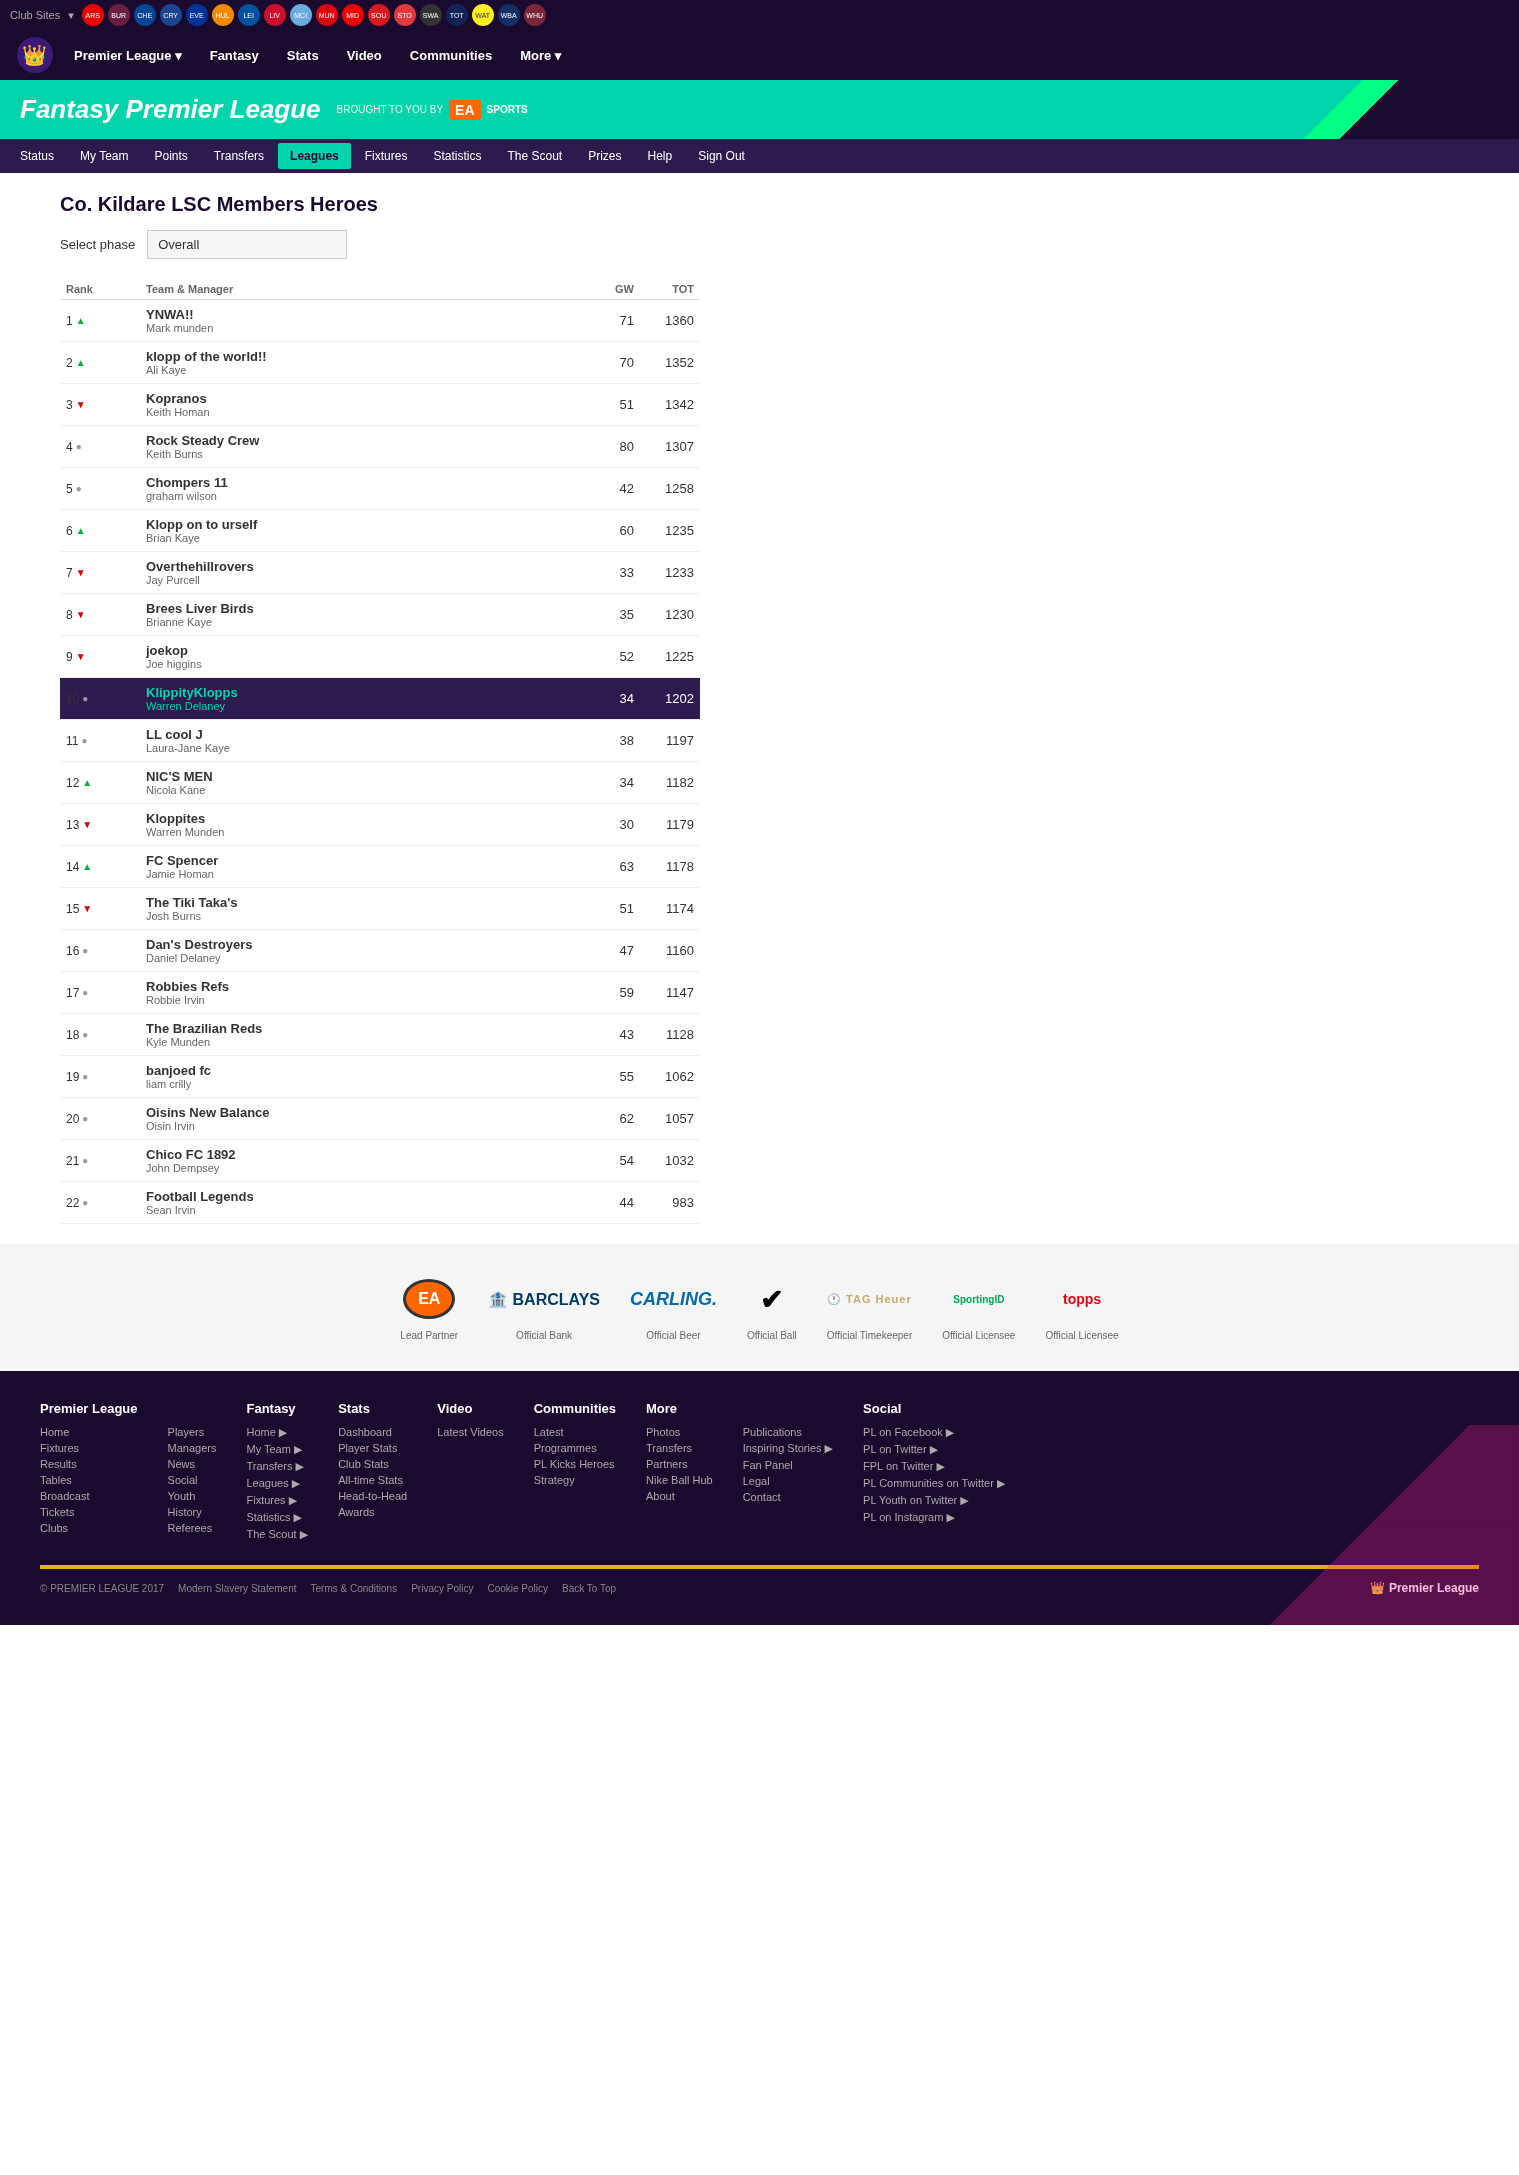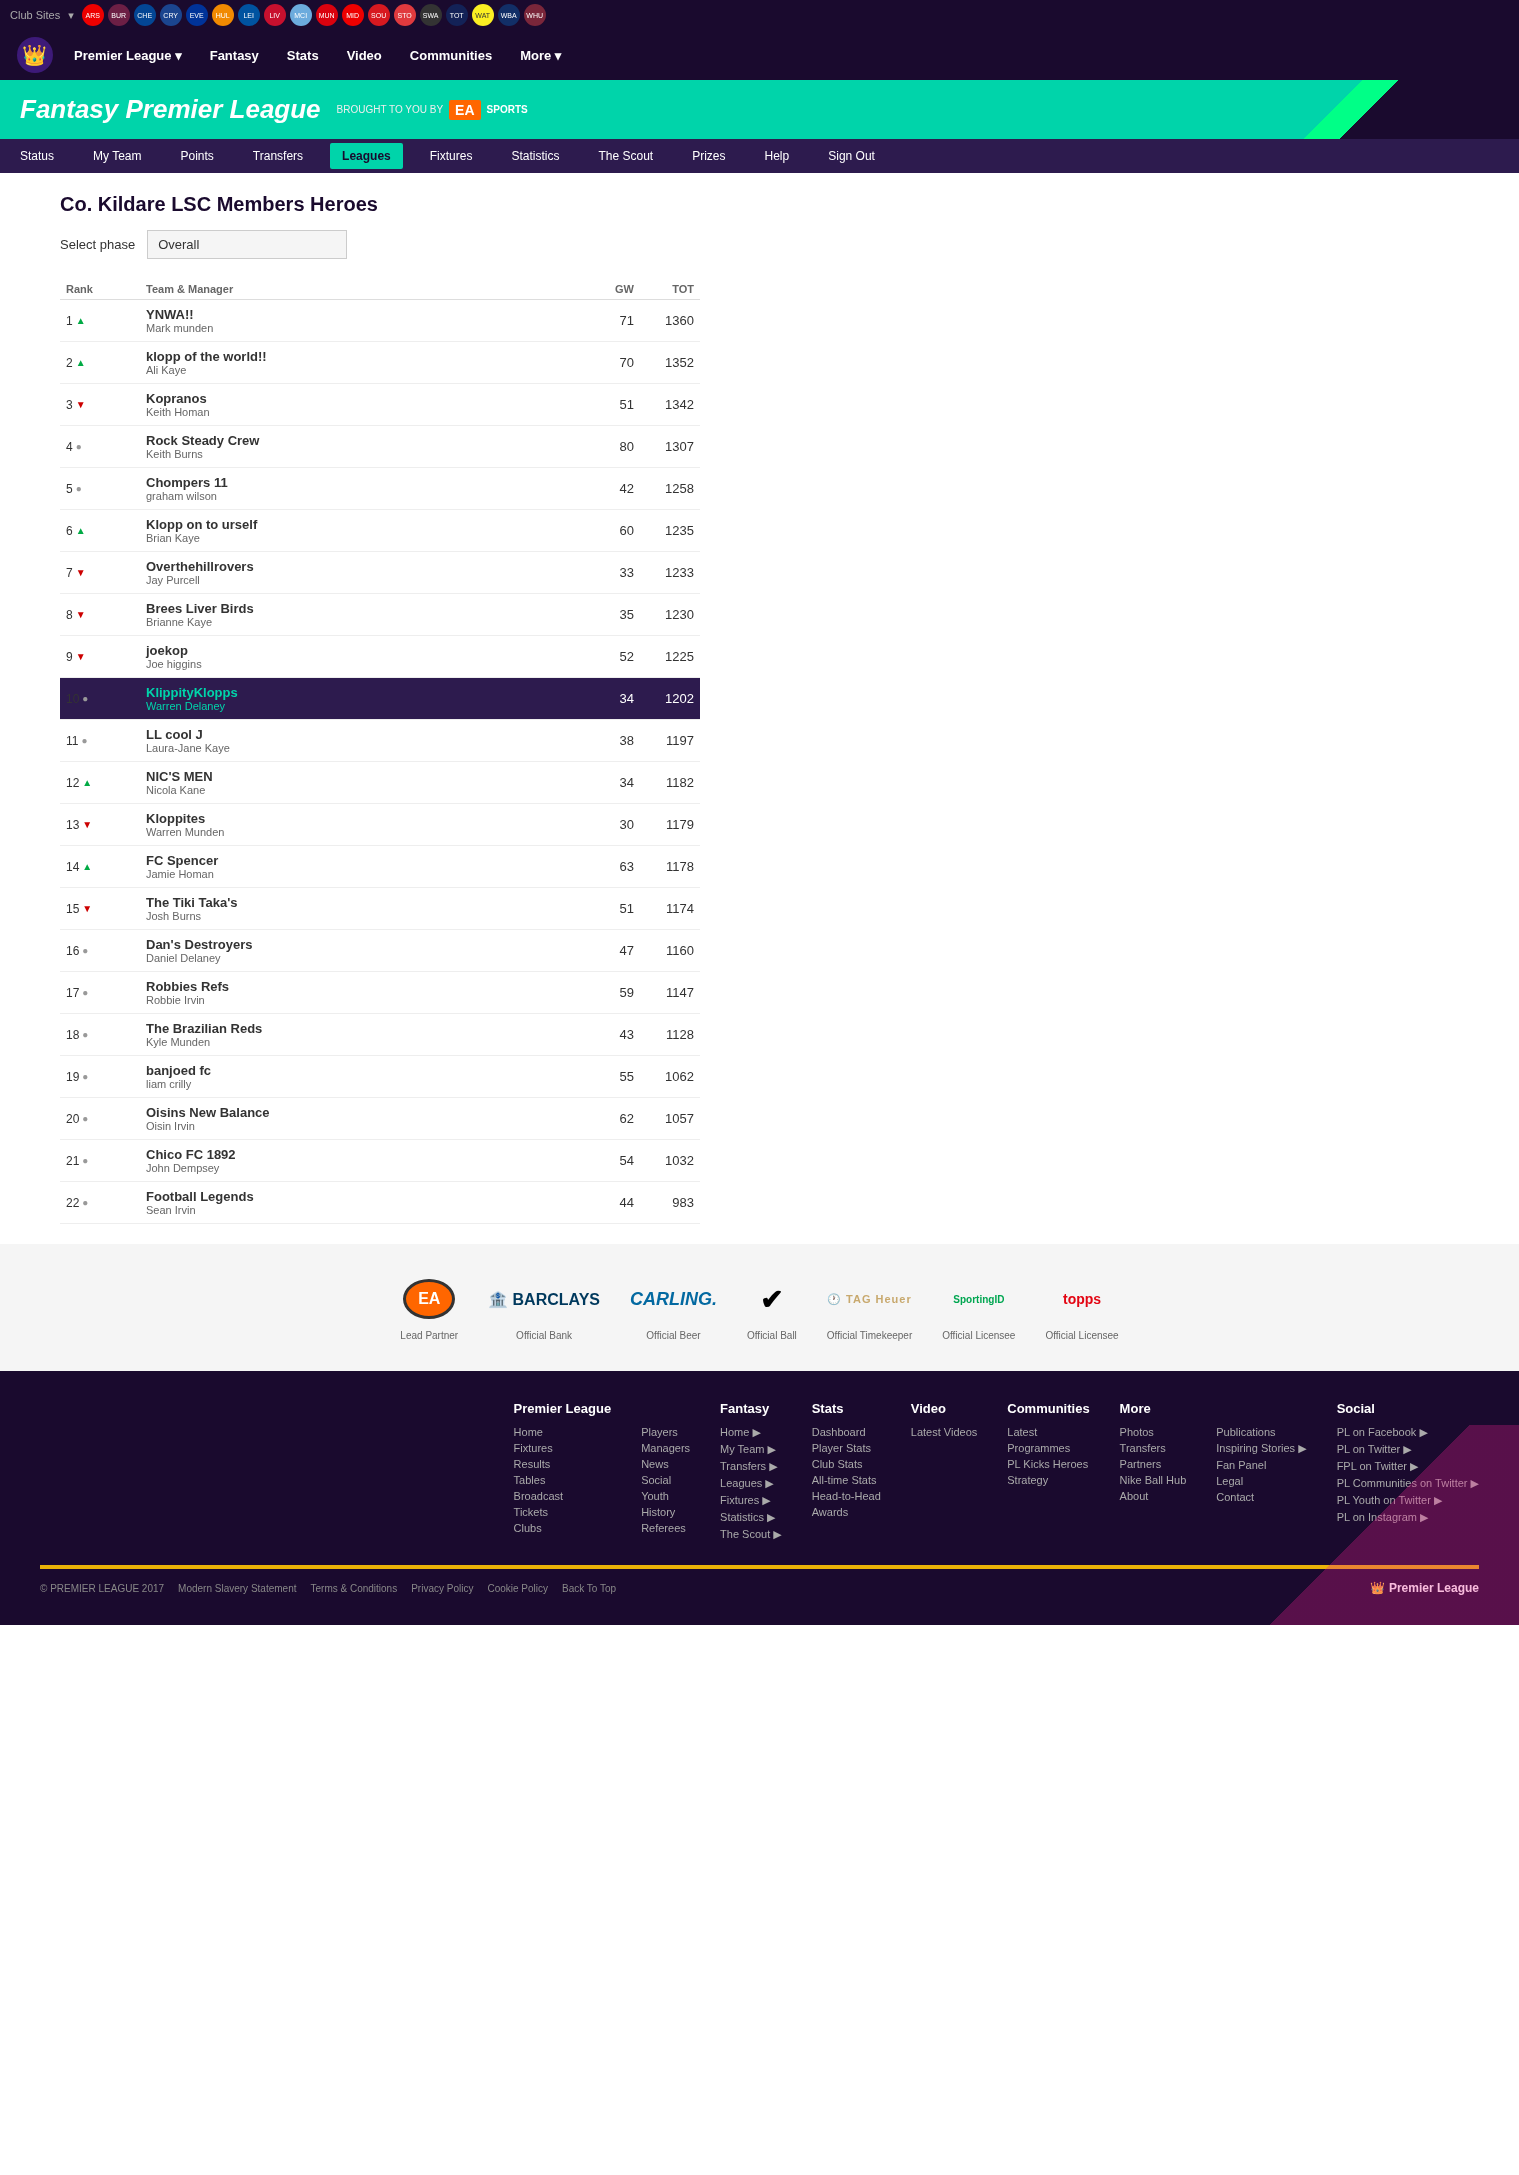--- a/index.html
+++ b/index.html
@@ -19,21 +19,21 @@
     .nav-item { color: #fff; padding: 16px 14px; font-size: 13px; font-weight: 600; cursor: pointer; display: flex; align-items: center; gap: 4px; text-decoration: none; }
 
     
     .fpl-banner { background: #00d4aa; padding: 14px 20px; display: flex; align-items: center; gap: 16px; position: relative; overflow: hidden; }
     .fpl-banner::after { content: ''; position: absolute; right: 0; top: 0; width: 300px; height: 100%; background: linear-gradient(135deg, transparent 40%, #00ff87 40%, #00ff87 50%, #1a0a2e 50%); }
     .fpl-title { font-size: 26px; font-weight: 900; color: #fff; font-style: italic; }
     .fpl-sponsor { display: flex; align-items: center; gap: 6px; font-size: 10px; color: #fff; }
     .ea-badge { background: #ff6600; color: #fff; padding: 2px 6px; font-weight: 900; font-size: 14px; border-radius: 2px; }
 
     
-    .sub-nav { background: #2d1b4e; display: flex; gap: 15px; padding: 4px 8px; }
+    .sub-nav { background: #2d1b4e; display: flex; gap: 2px; padding: 4px 8px; }
     .sub-nav-item { color: #fff; padding: 6px 12px; font-size: 12px; cursor: pointer; border-radius: 2px; text-decoration: none; }
     .sub-nav-item.active { background: #00d4aa; color: #1a0a2e; font-weight: 700; }
 
     
     .content { padding: 20px 60px; max-width: 760px; }
     .league-title { font-size: 20px; font-weight: 700; color: #1a0a2e; margin-bottom: 14px; }
 
     .phase-select { display: flex; align-items: center; gap: 12px; margin-bottom: 20px; }
     .phase-label { font-size: 13px; color: #333; }
     .phase-dropdown { border: 1px solid #ccc; padding: 6px 30px 6px 10px; font-size: 13px; background: #f5f5f5; color: #333; cursor: pointer; position: relative; min-width: 200px; appearance: none; }
@@ -57,21 +57,21 @@
 
     
     .sponsors { background: #f5f5f5; padding: 30px 40px; display: flex; align-items: center; justify-content: center; gap: 30px; flex-wrap: wrap; }
     .sponsor-item { display: flex; flex-direction: column; align-items: center; gap: 6px; }
     .sponsor-logo { height: 50px; display: flex; align-items: center; justify-content: center; }
     .sponsor-label { font-size: 10px; color: #666; }
 
     
     .footer { background: #1a0a2e; padding: 30px 40px; color: #ccc; position: relative; overflow: hidden; }
     .footer::before { content: ''; position: absolute; bottom: 0; right: 0; width: 300px; height: 200px; background: linear-gradient(135deg, transparent 50%, #e91e8c 50%); opacity: 0.3; }
-    .footer-cols { display: flex; gap: 30px; flex-wrap: wrap; justify-content: flex-end; }
+    .footer-cols { display: flex; gap: 30px; flex-wrap: wrap; }
     .footer-col h4 { color: #fff; font-size: 13px; margin-bottom: 10px; font-weight: 700; }
     .footer-col a { display: block; color: #aaa; font-size: 11px; margin-bottom: 4px; text-decoration: none; cursor: pointer; }
     .footer-bottom { border-top: 4px solid #eab308; margin-top: 20px; padding-top: 12px; display: flex; justify-content: space-between; align-items: center; }
     .footer-bottom-links { display: flex; gap: 14px; font-size: 10px; color: #888; }
     .footer-bottom-links span { cursor: pointer; }
     .barclays-logo { color: #00395d; font-weight: 900; font-size: 16px; }
     .carling-logo { color: #0369a1; font-weight: 900; font-size: 18px; font-style: italic; }
     .nike-logo { font-size: 28px; font-weight: 900; color: #000; }
     .tagheuer-logo { font-size: 11px; font-weight: 700; color: #c8a96e; letter-spacing: 1px; }
     .sportingid-logo { font-size: 10px; color: #00a651; font-weight: 700; }

